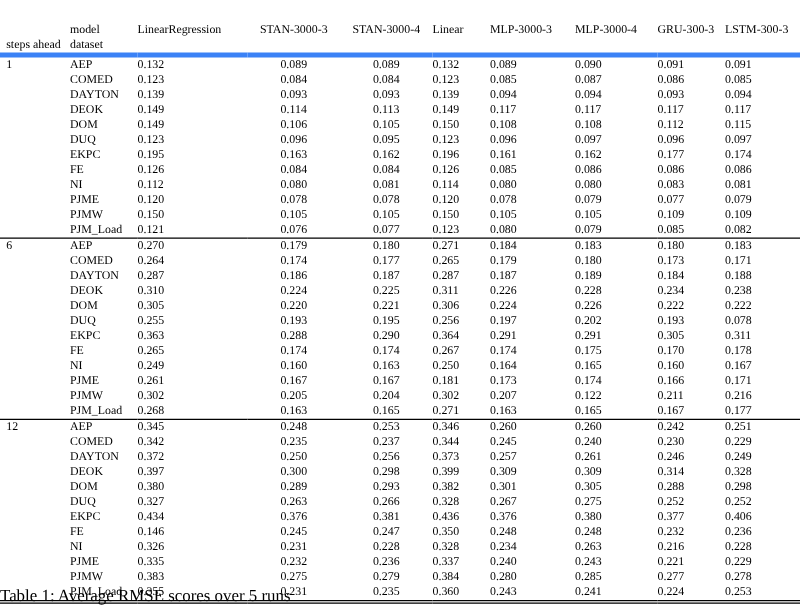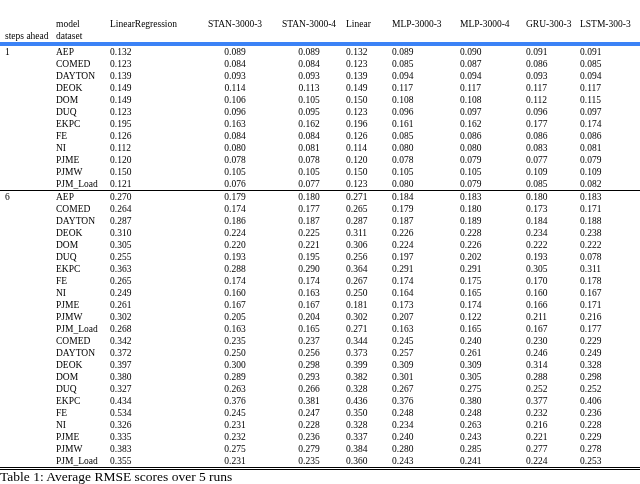--- a/index.html
+++ b/index.html
@@ -363,20 +363,32 @@
           <td>PJM_Load</td>
           <td>0.268</td>
           <td class="center">0.163</td>
           <td class="center">0.165</td>
           <td>0.271</td>
           <td class="bold">0.163</td>
           <td>0.165</td>
           <td>0.167</td>
           <td>0.177</td>
         </tr>
+        <tr class="section-start">
+          <td class="steps">12</td>
+          <td>AEP</td>
+          <td>0.345</td>
+          <td class="center">0.248</td>
+          <td class="center">0.253</td>
+          <td>0.346</td>
+          <td>0.260</td>
+          <td>0.260</td>
+          <td class="bold">0.242</td>
+          <td>0.251</td>
+        </tr>
         <tr>
           <td class="steps"></td>
           <td>COMED</td>
           <td>0.342</td>
           <td class="center">0.235</td>
           <td class="center">0.237</td>
           <td>0.344</td>
           <td>0.245</td>
           <td>0.240</td>
           <td>0.230</td>
@@ -438,21 +450,21 @@
           <td class="center">0.381</td>
           <td>0.436</td>
           <td class="bold">0.376</td>
           <td>0.380</td>
           <td>0.377</td>
           <td>0.406</td>
         </tr>
         <tr>
           <td class="steps"></td>
           <td>FE</td>
-          <td>0.534</td>
+          <td>0.146</td>
           <td class="center">0.245</td>
           <td class="center">0.247</td>
           <td>0.350</td>
           <td>0.248</td>
           <td>0.248</td>
           <td class="bold">0.232</td>
           <td>0.236</td>
         </tr>
         <tr>
           <td class="steps"></td>

